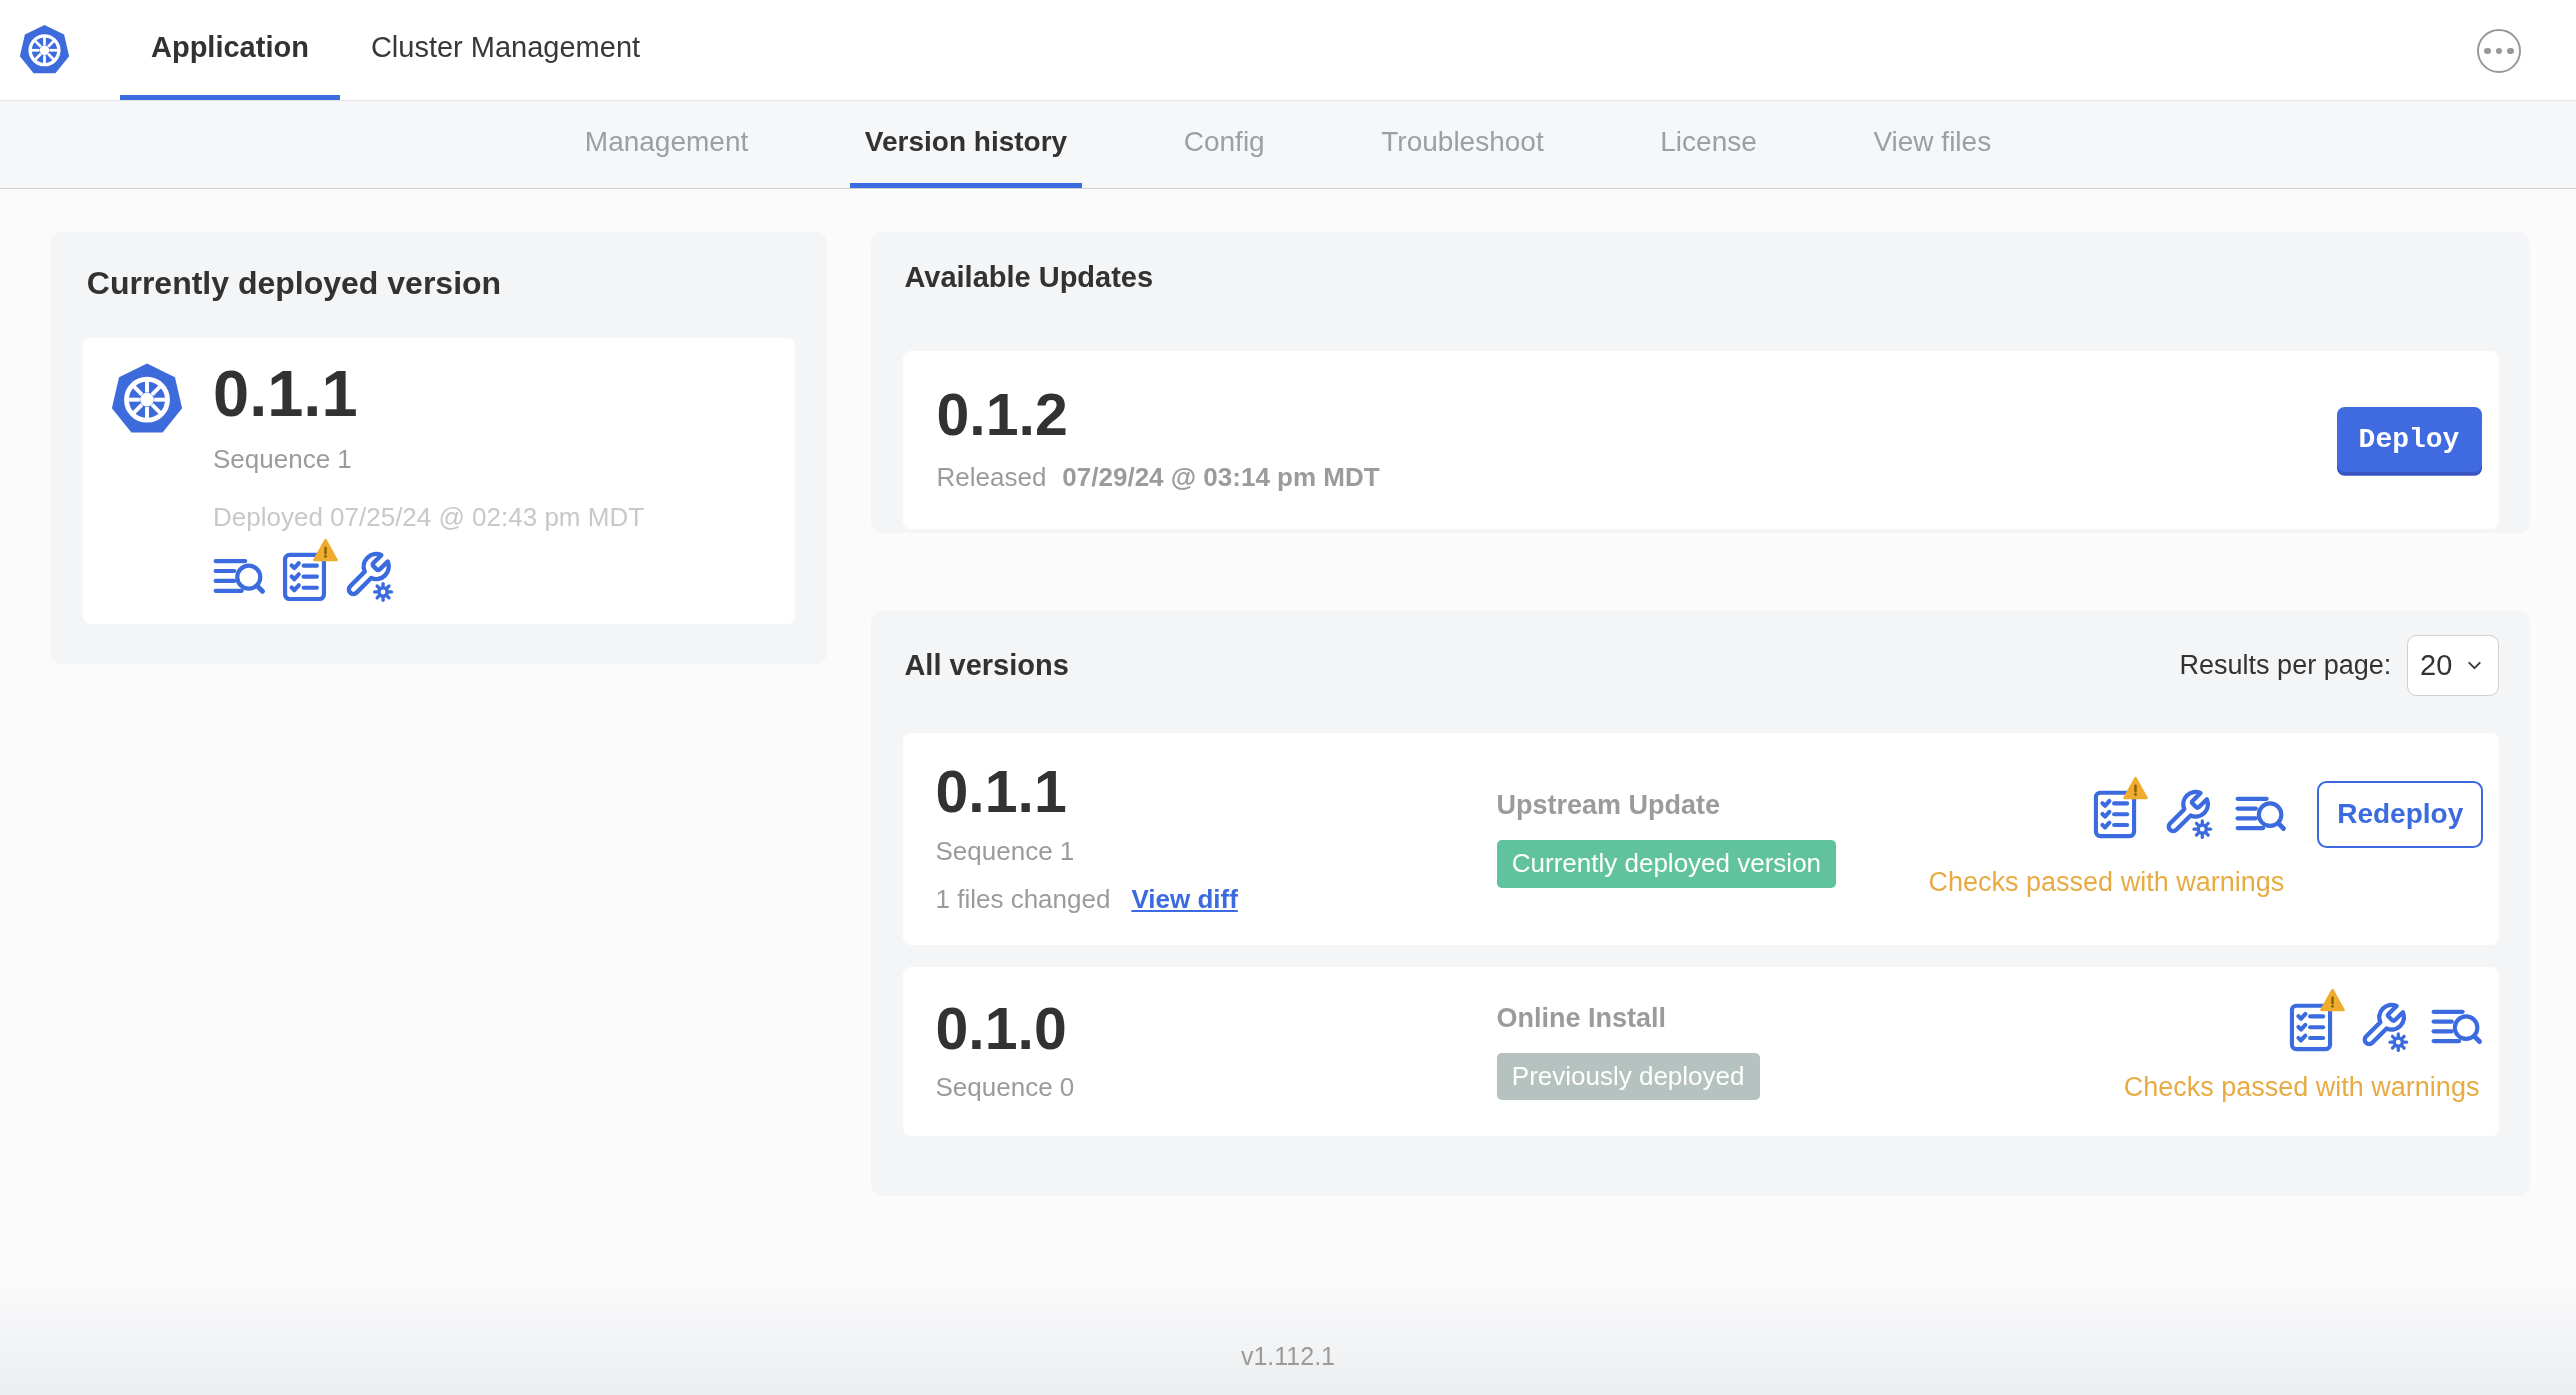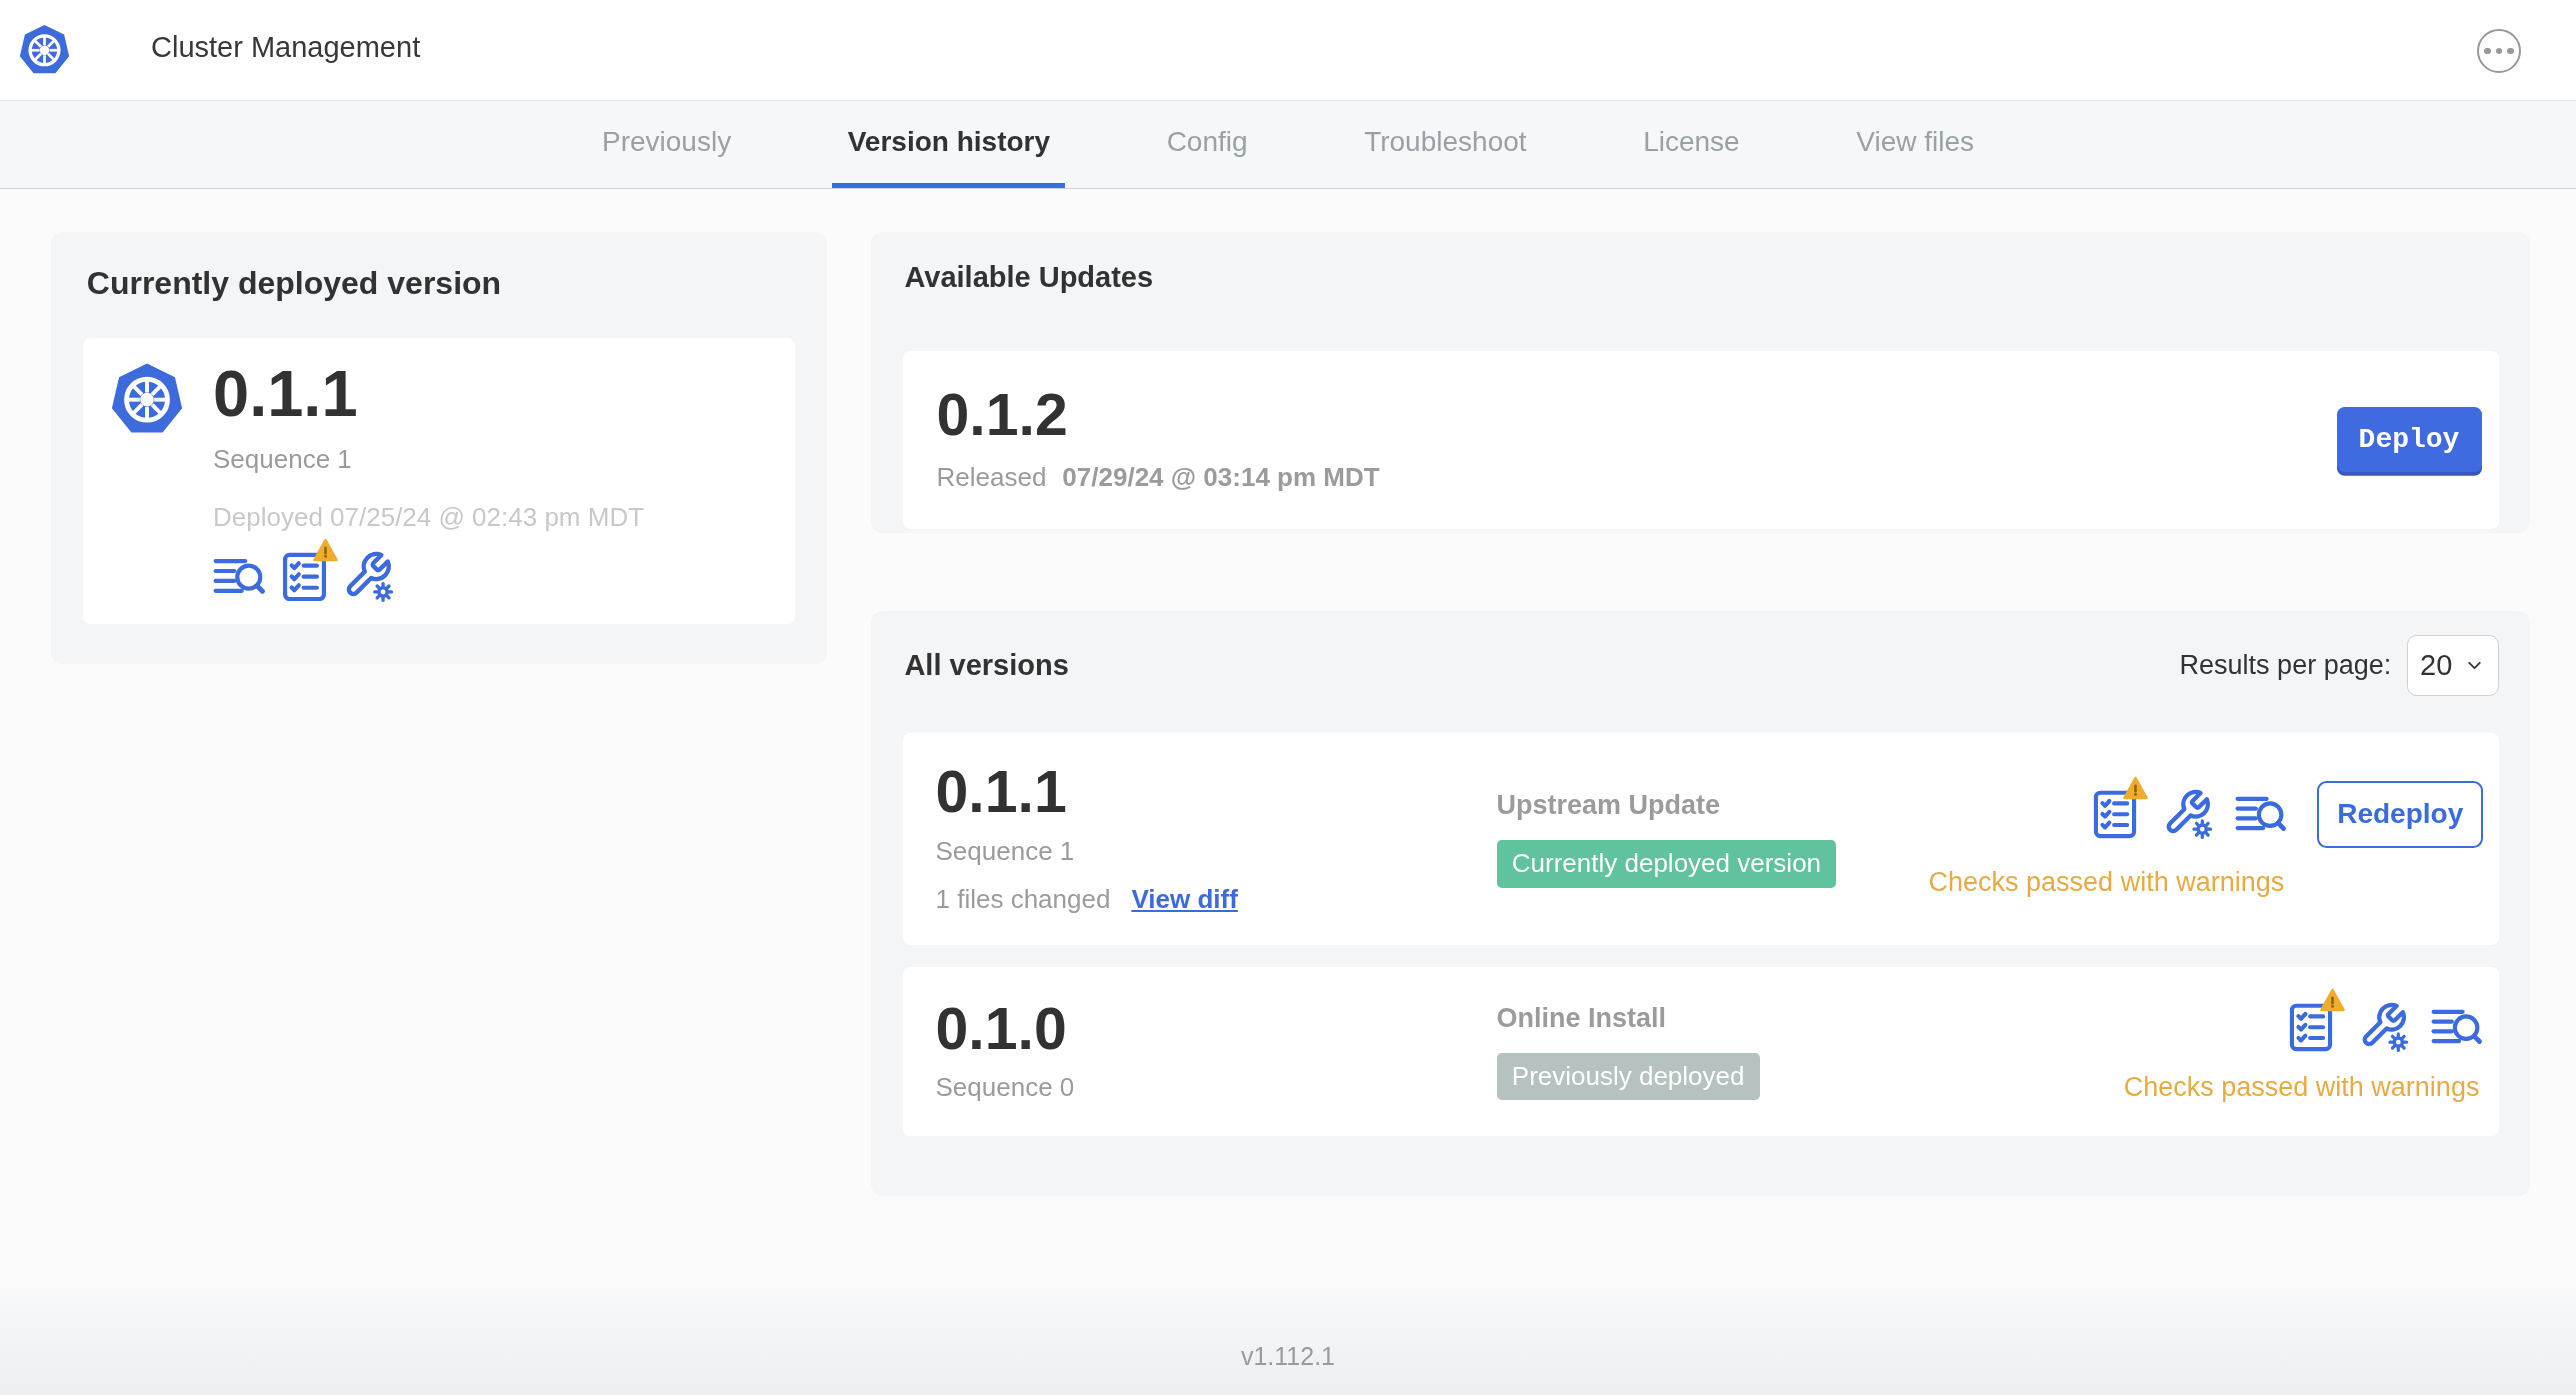--- a/index.html
+++ b/index.html
@@ -198,34 +198,37 @@
         <line x1="12" y1="14.6" x2="12" y2="18.7"></line>
           <line x1="10.44" y1="13.96" x2="7.55" y2="16.85"></line>
         <line x1="9.8" y1="12.4" x2="5.7" y2="12.4"></line>
           <line x1="10.44" y1="10.84" x2="7.55" y2="7.95"></line>
         <line x1="12" y1="10.2" x2="12" y2="6.1"></line>
           <line x1="13.56" y1="10.84" x2="16.45" y2="7.95"></line>
       </g>
     </svg>
   </div>
   <nav class="toptabs">
+    <div class="toptab active">
+      <span>Application</span>
+    </div>
     <div class="toptab">
       <span>Cluster Management</span>
     </div>
   </nav>
   <div class="more-btn">
     <i></i>
       <i></i>
       <i></i>
   </div>
 </header>
 
 <nav class="subnav">
   <div class="subnav-item">
-      <span>Previously</span>
+      <span>Management</span>
     </div>
   <div class="subnav-item active">
       <span>Version history</span>
     </div>
   <div class="subnav-item">
       <span>Config</span>
     </div>
   <div class="subnav-item">
       <span>Troubleshoot</span>
     </div>

